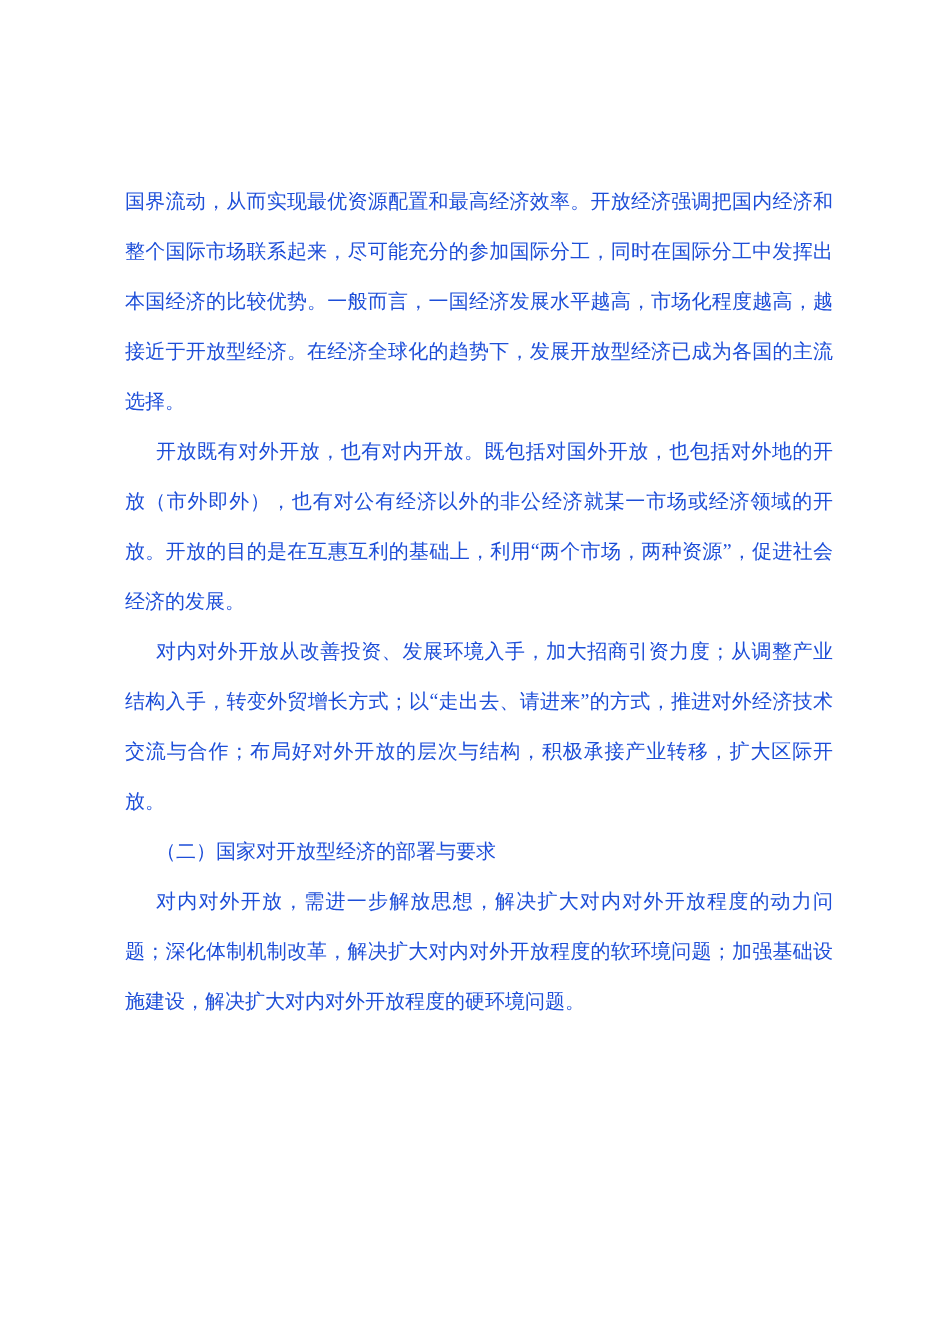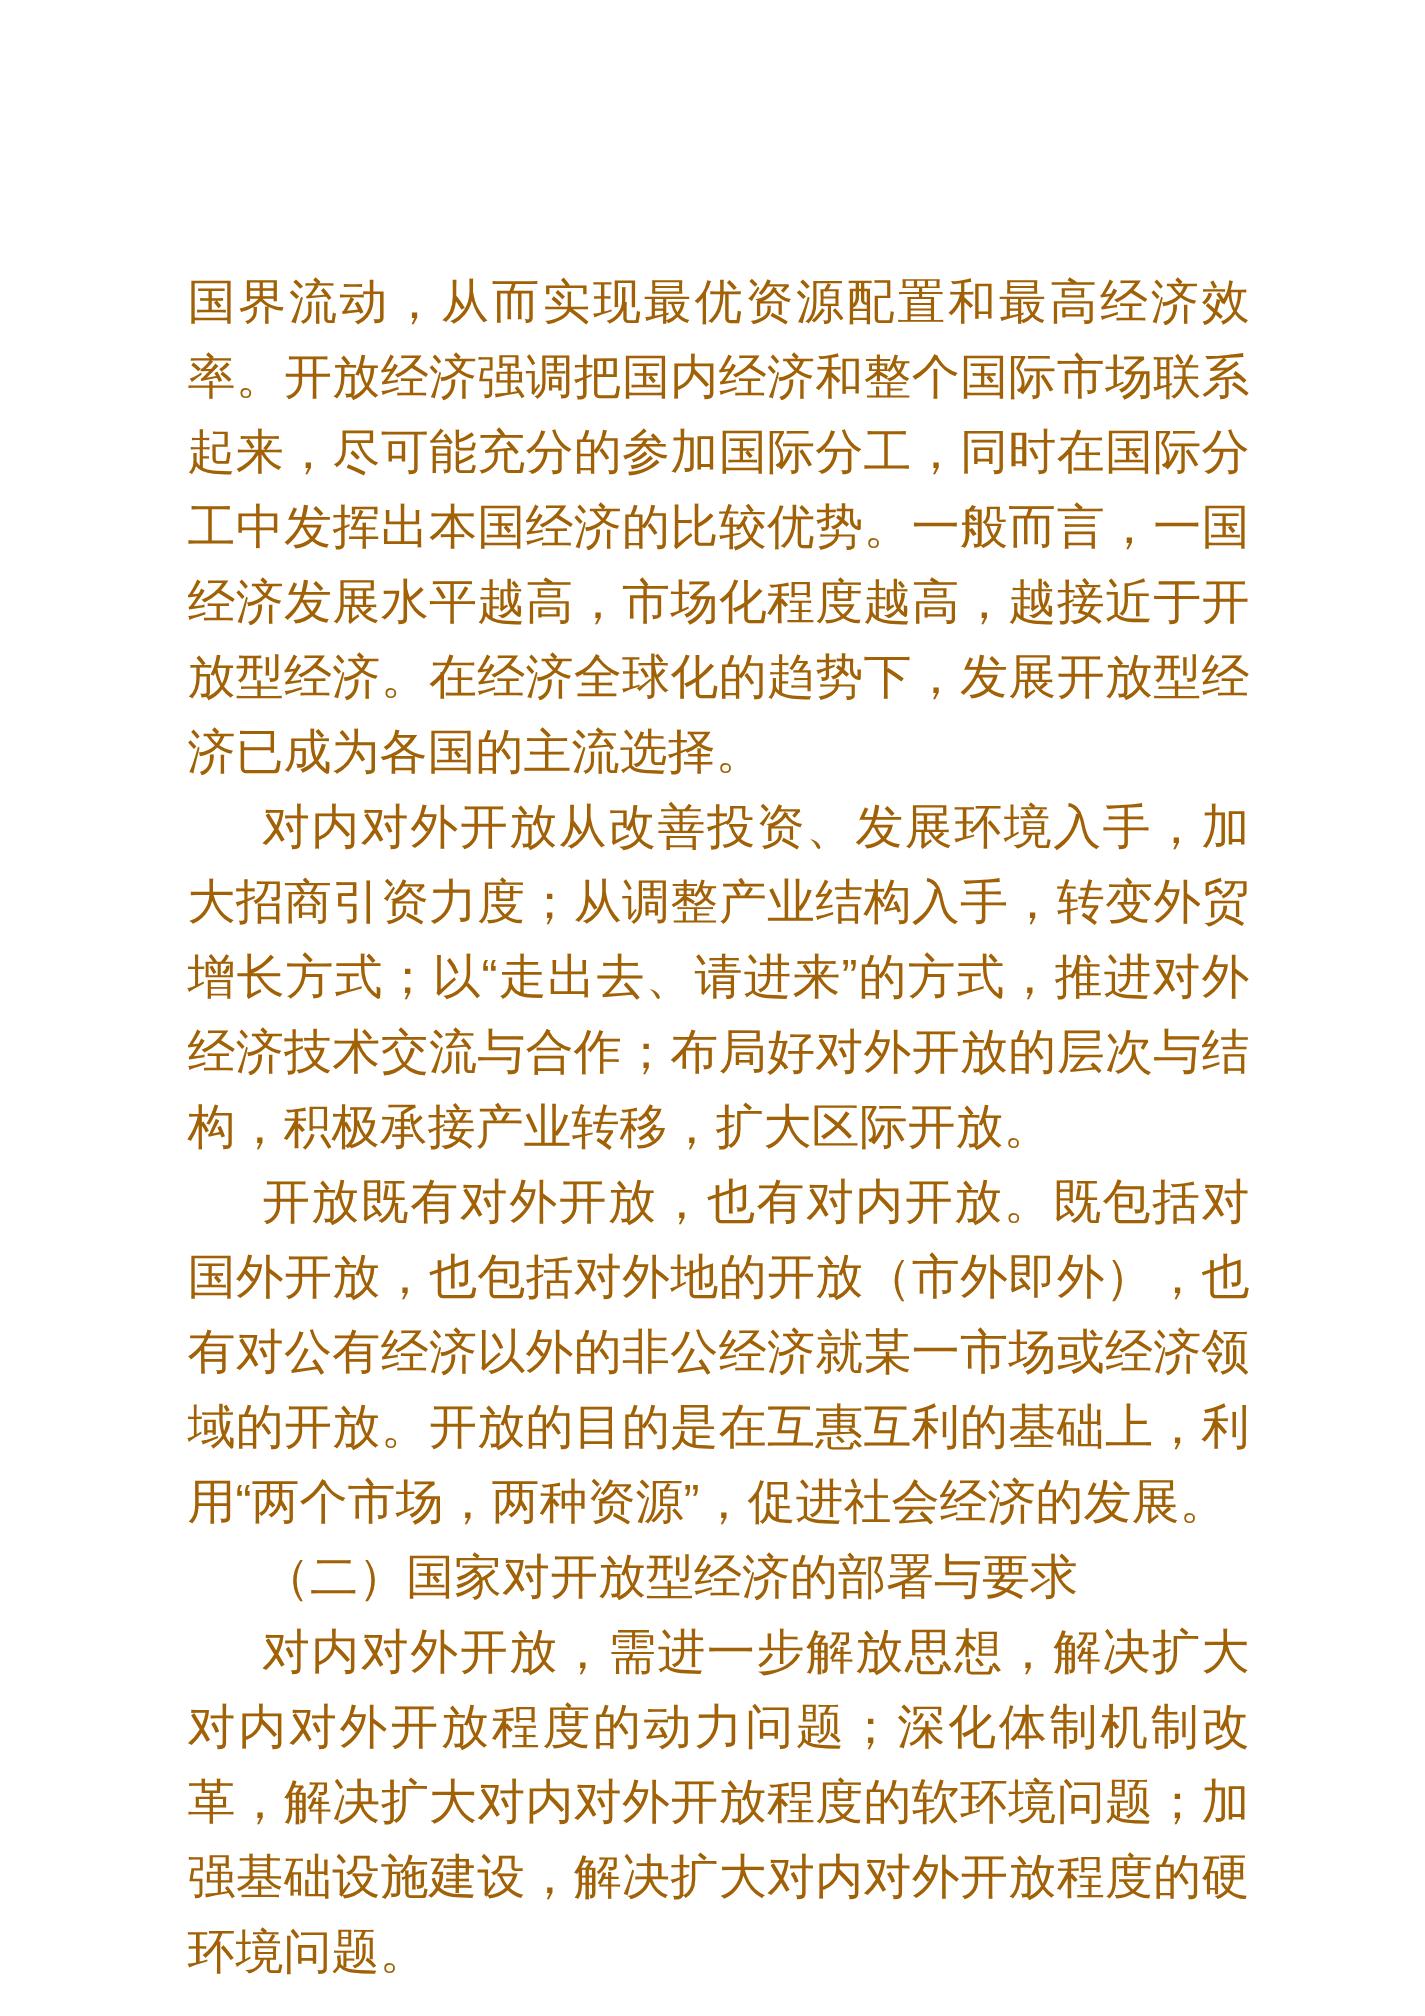--- a/index.html
+++ b/index.html
@@ -16,41 +16,41 @@
   }
   .text-block {
     position: absolute;
     left: 125px;
     top: 176px;
     width: 708px;
   }
   .para {
     margin: 0;
     padding: 0;
-    font-family: Liberation Sans, sans-serif;
-    font-size: 32px;
+    font-family: Liberation Serif, serif;
+    font-size: 20px;
     line-height: 50px;
-    color: #a16207;
+    color: #1d4ed8;
     text-align: justify;
     text-justify: inter-character;
     word-break: break-all;
     overflow-wrap: break-word;
   }
   .para.indent {
     text-indent: 1.55em;
   }
   .para.heading {
     text-indent: 1.55em;
     font-weight: normal;
   }
 </style>
 </head>
 <body>
 
 <div class="page">
   <div class="text-block">
     <p class="para">国界流动，从而实现最优资源配置和最高经济效率。开放经济强调把国内经济和整个国际市场联系起来，尽可能充分的参加国际分工，同时在国际分工中发挥出本国经济的比较优势。一般而言，一国经济发展水平越高，市场化程度越高，越接近于开放型经济。在经济全球化的趋势下，发展开放型经济已成为各国的主流选择。</p>
+    <p class="para indent">开放既有对外开放，也有对内开放。既包括对国外开放，也包括对外地的开放（市外即外），也有对公有经济以外的非公经济就某一市场或经济领域的开放。开放的目的是在互惠互利的基础上，利用“两个市场，两种资源”，促进社会经济的发展。</p>
     <p class="para indent">对内对外开放从改善投资、发展环境入手，加大招商引资力度；从调整产业结构入手，转变外贸增长方式；以“走出去、请进来”的方式，推进对外经济技术交流与合作；布局好对外开放的层次与结构，积极承接产业转移，扩大区际开放。</p>
-    <p class="para indent">开放既有对外开放，也有对内开放。既包括对国外开放，也包括对外地的开放（市外即外），也有对公有经济以外的非公经济就某一市场或经济领域的开放。开放的目的是在互惠互利的基础上，利用“两个市场，两种资源”，促进社会经济的发展。</p>
     <p class="para heading">（二）国家对开放型经济的部署与要求</p>
     <p class="para indent">对内对外开放，需进一步解放思想，解决扩大对内对外开放程度的动力问题；深化体制机制改革，解决扩大对内对外开放程度的软环境问题；加强基础设施建设，解决扩大对内对外开放程度的硬环境问题。</p>
   </div>
 </div>
 
 </body></html>

